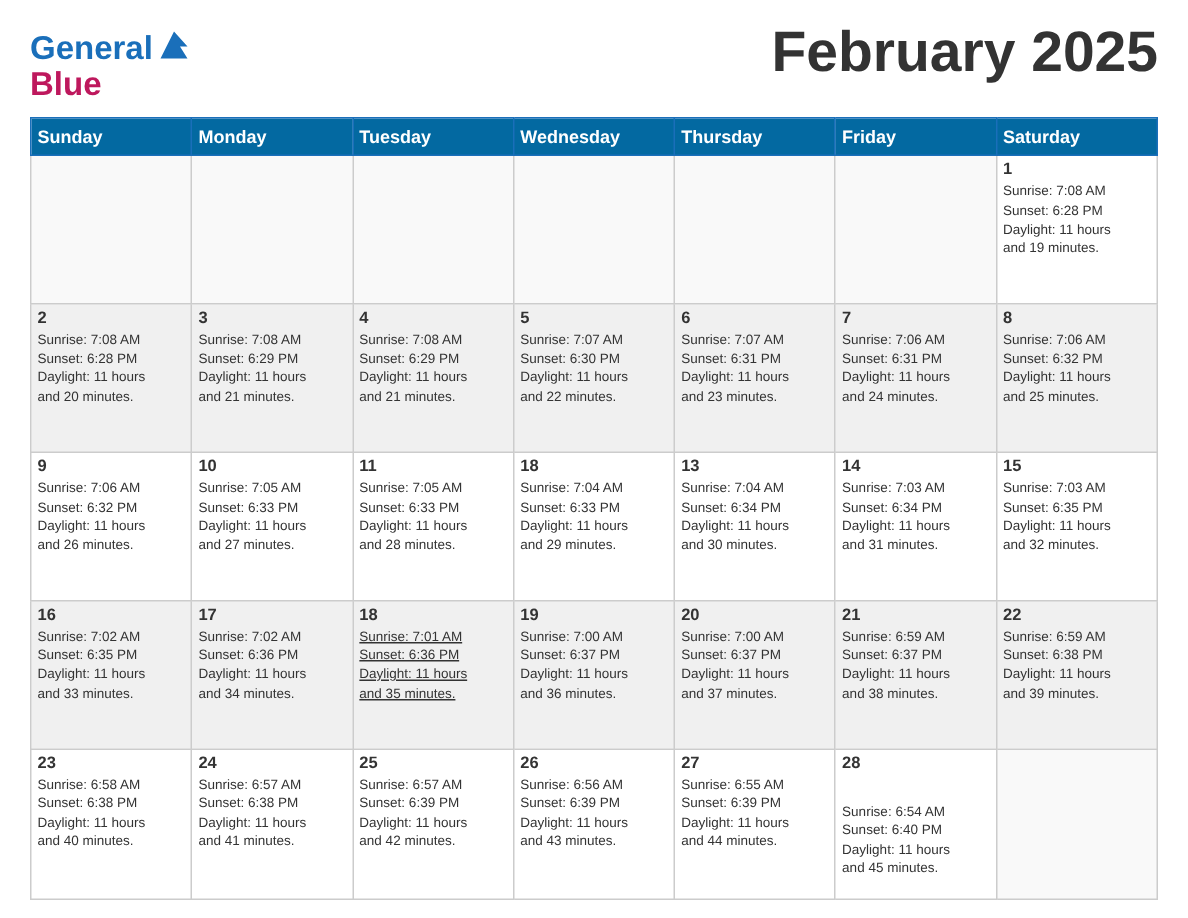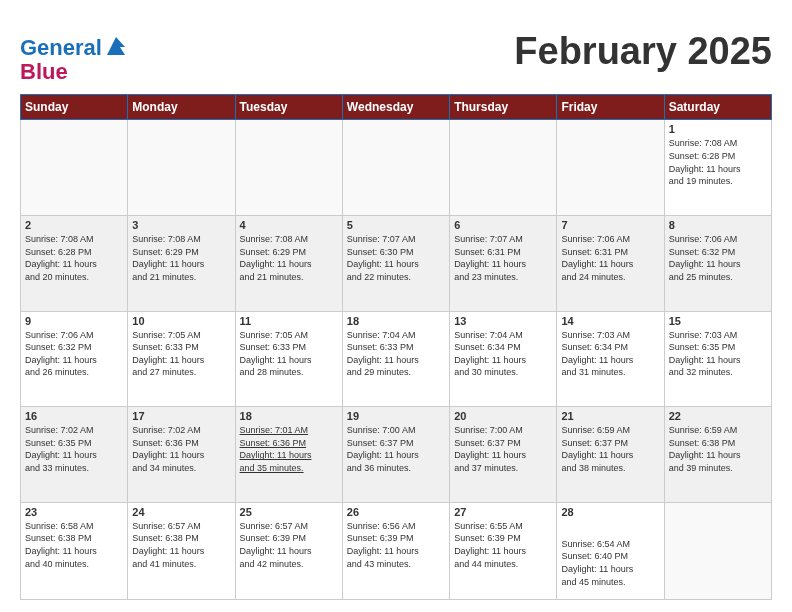--- a/index.html
+++ b/index.html
@@ -6,21 +6,21 @@
     body {
       width: 792px;
       height: 612px;
       font-family: Arial, sans-serif;
       background: #fff;
       overflow: hidden;
     }
     .page {
       width: 792px;
       height: 612px;
-      padding: 32px 20px 12px 20px;
+      padding: 16px 20px 12px 20px;
       display: flex;
       flex-direction: column;
     }
     .header {
       display: flex;
       justify-content: space-between;
       align-items: flex-start;
       margin-bottom: 10px;
     }
     .logo {
@@ -52,21 +52,21 @@
       margin-top: 2px;
     }
     .calendar {
       flex: 1;
       border: 1px solid #ccc;
       border-collapse: collapse;
       width: 100%;
       table-layout: fixed;
     }
     .calendar th {
-      background: #7f1d1d;
+      background: #0369a1;
       color: #fff;
       font-size: 12px;
       font-weight: bold;
       padding: 5px 4px;
       border: 1px solid #1a6fba;
       text-align: left;
     }
     .calendar td {
       border: 1px solid #ccc;
       vertical-align: top;

